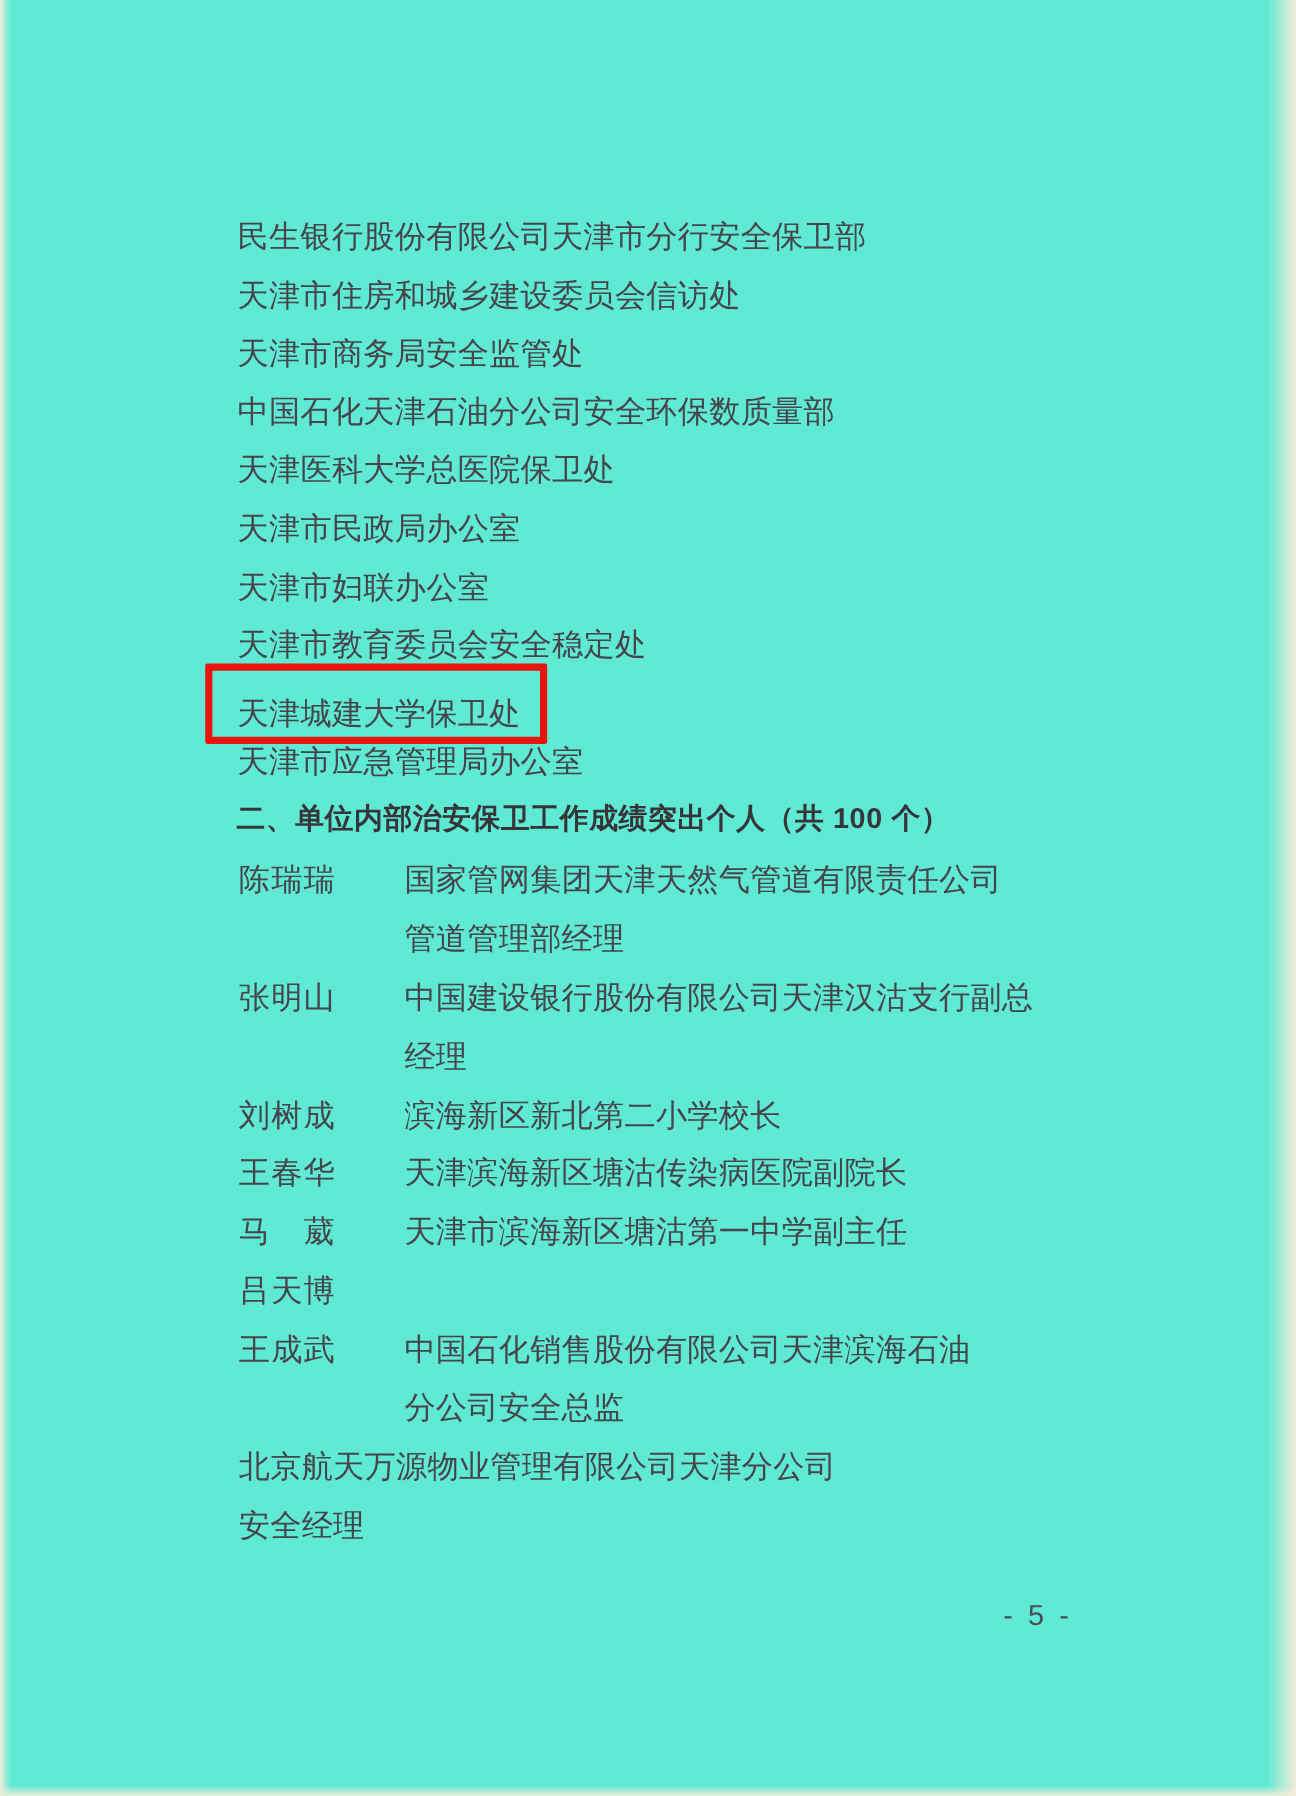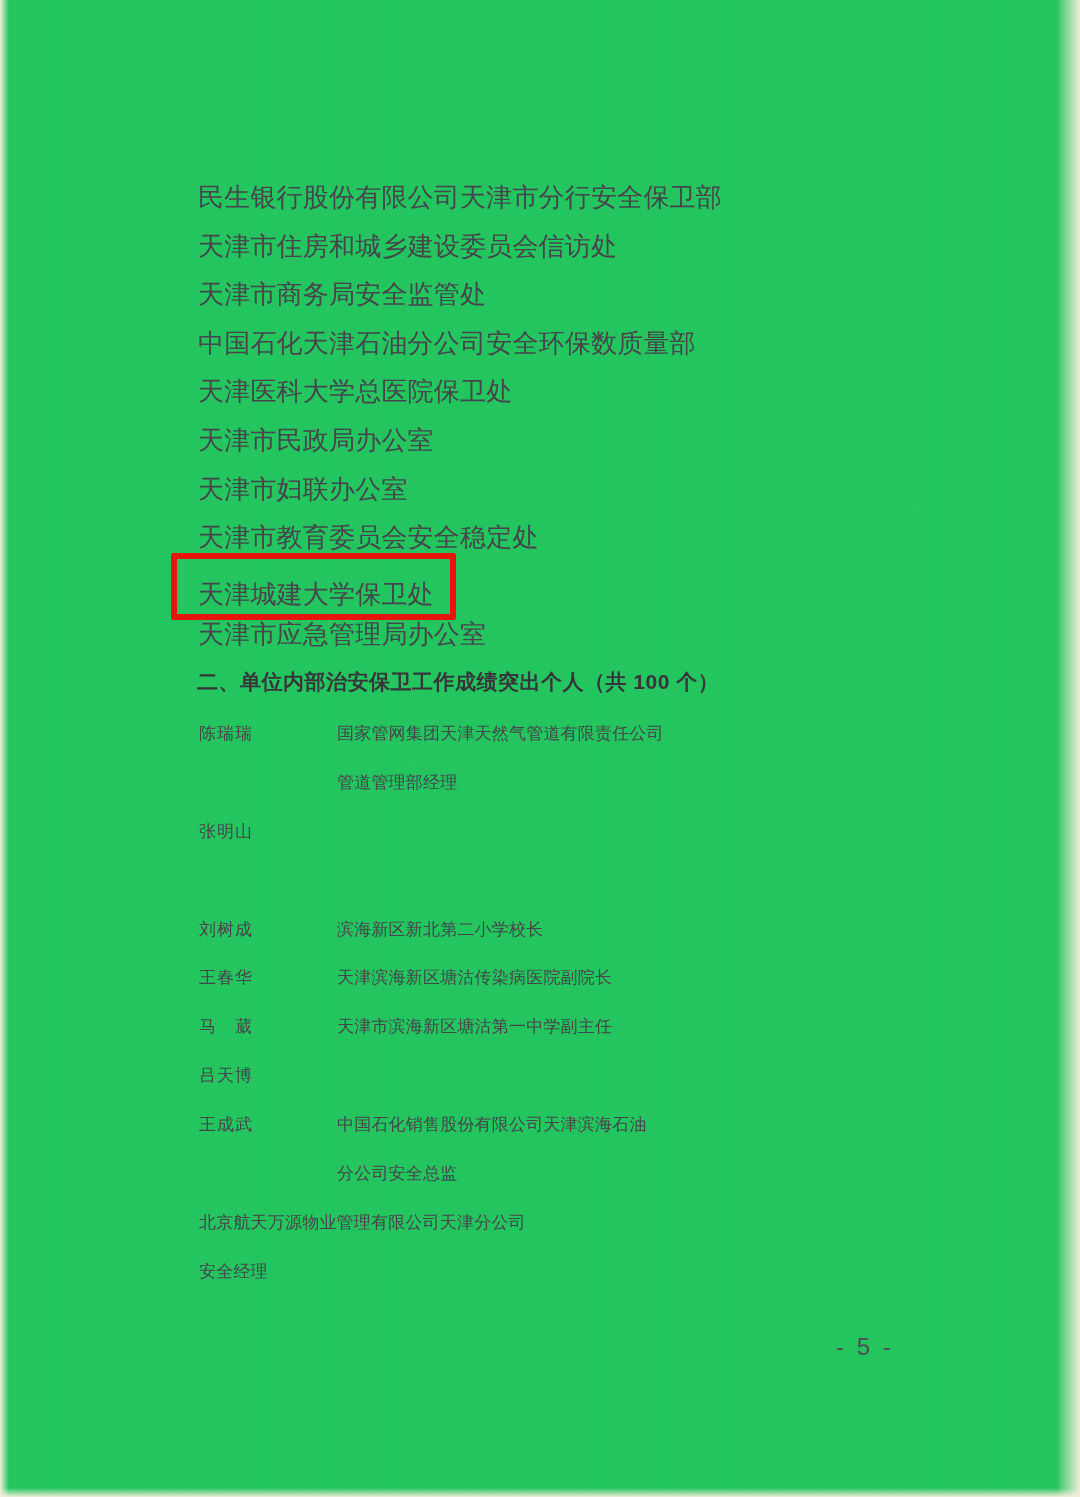--- a/index.html
+++ b/index.html
@@ -1,20 +1,20 @@
 <!DOCTYPE html>
 <html><head>
 <meta charset="utf-8">
 <style>
   html, body { margin: 0; padding: 0; }
   .page {
     position: relative;
     width: 1080px;
     height: 1497px;
-    background: #22c55e;
+    background: #5eead4;
     font-family: "Liberation Serif", "DejaVu Serif", serif;
     color: #45454b;
     overflow: hidden;
   }
   
   .edge-left {
     position: absolute; left: 0; top: 0; width: 9px; height: 100%;
     background: linear-gradient(90deg, #f0edda, rgba(252,252,251,0));
   }
   .edge-right {
@@ -43,27 +43,27 @@
     height: 39px;
     border: 6px solid #e8150f;
     border-radius: 2px;
     padding: 16px 16px 0 21px;
     margin-left: -27px;
   }
   .section-heading {
     position: absolute; left: 197px; top: 657px; height: 49px;
     display: flex; align-items: center;
     font-family: "Liberation Sans", "DejaVu Sans", sans-serif;
-    font-weight: 700; font-size: 21px; color: #36363a;
+    font-weight: 700; font-size: 24px; color: #36363a;
     letter-spacing: 0.5px; white-space: nowrap;
   }
   .person-row {
     position: absolute; left: 199px;
     display: flex; align-items: flex-start;
-    font-size: 17px;
+    font-size: 26px;
   }
   .person-name {
     flex: 0 0 138px; line-height: 49px;
     letter-spacing: 1px; white-space: nowrap;
   }
   .person-title { }
   .title-line { line-height: 49px; letter-spacing: 0.2px; white-space: nowrap; }
   .title-line:empty { display: none; }
 
   .page-number {
@@ -118,20 +118,24 @@
 
   <div class="person-row" style="top:709px">
     <span class="person-name">陈瑞瑞</span>
     <div class="person-title">
       <div class="title-line">国家管网集团天津天然气管道有限责任公司</div>
       <div class="title-line">管道管理部经理</div>
     </div>
   </div>
   <div class="person-row" style="top:807px">
     <span class="person-name">张明山</span>
+    <div class="person-title">
+      <div class="title-line">中国建设银行股份有限公司天津汉沽支行副总</div>
+      <div class="title-line">经理</div>
+    </div>
   </div>
   <div class="person-row" style="top:905px">
     <span class="person-name">刘树成</span>
     <div class="person-title">
       <div class="title-line">滨海新区新北第二小学校长</div>
     </div>
   </div>
   <div class="person-row" style="top:953px">
     <span class="person-name">王春华</span>
     <div class="person-title">

